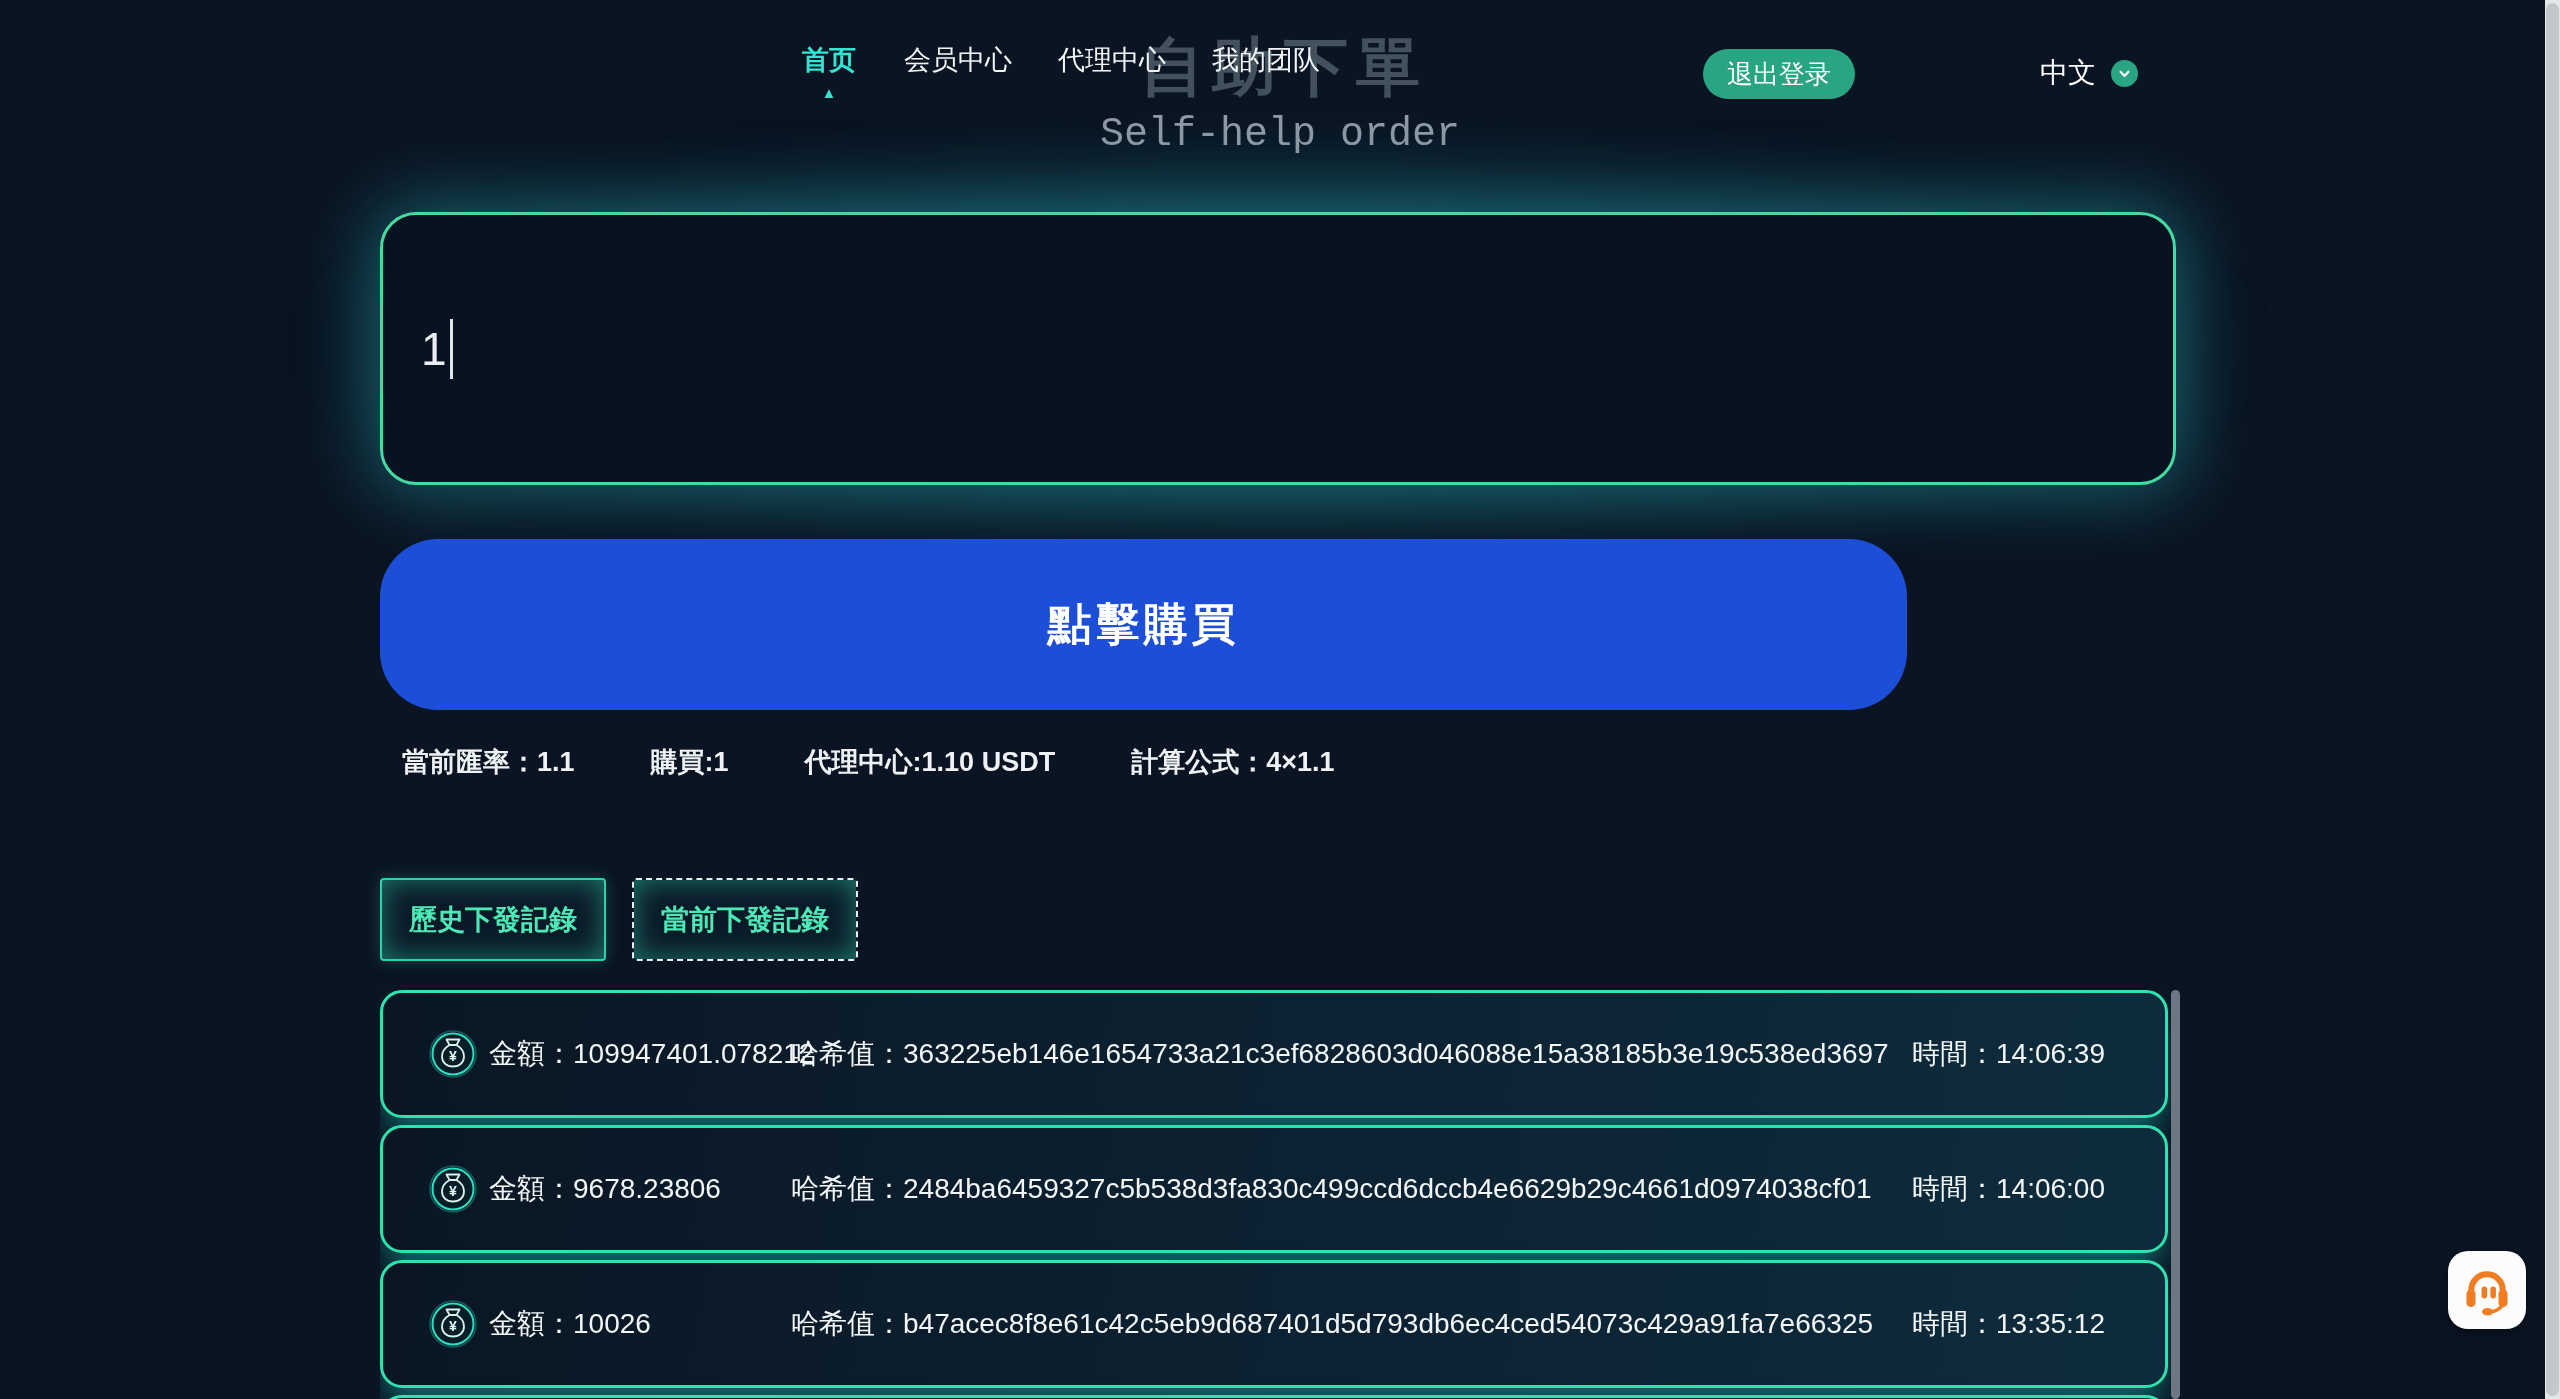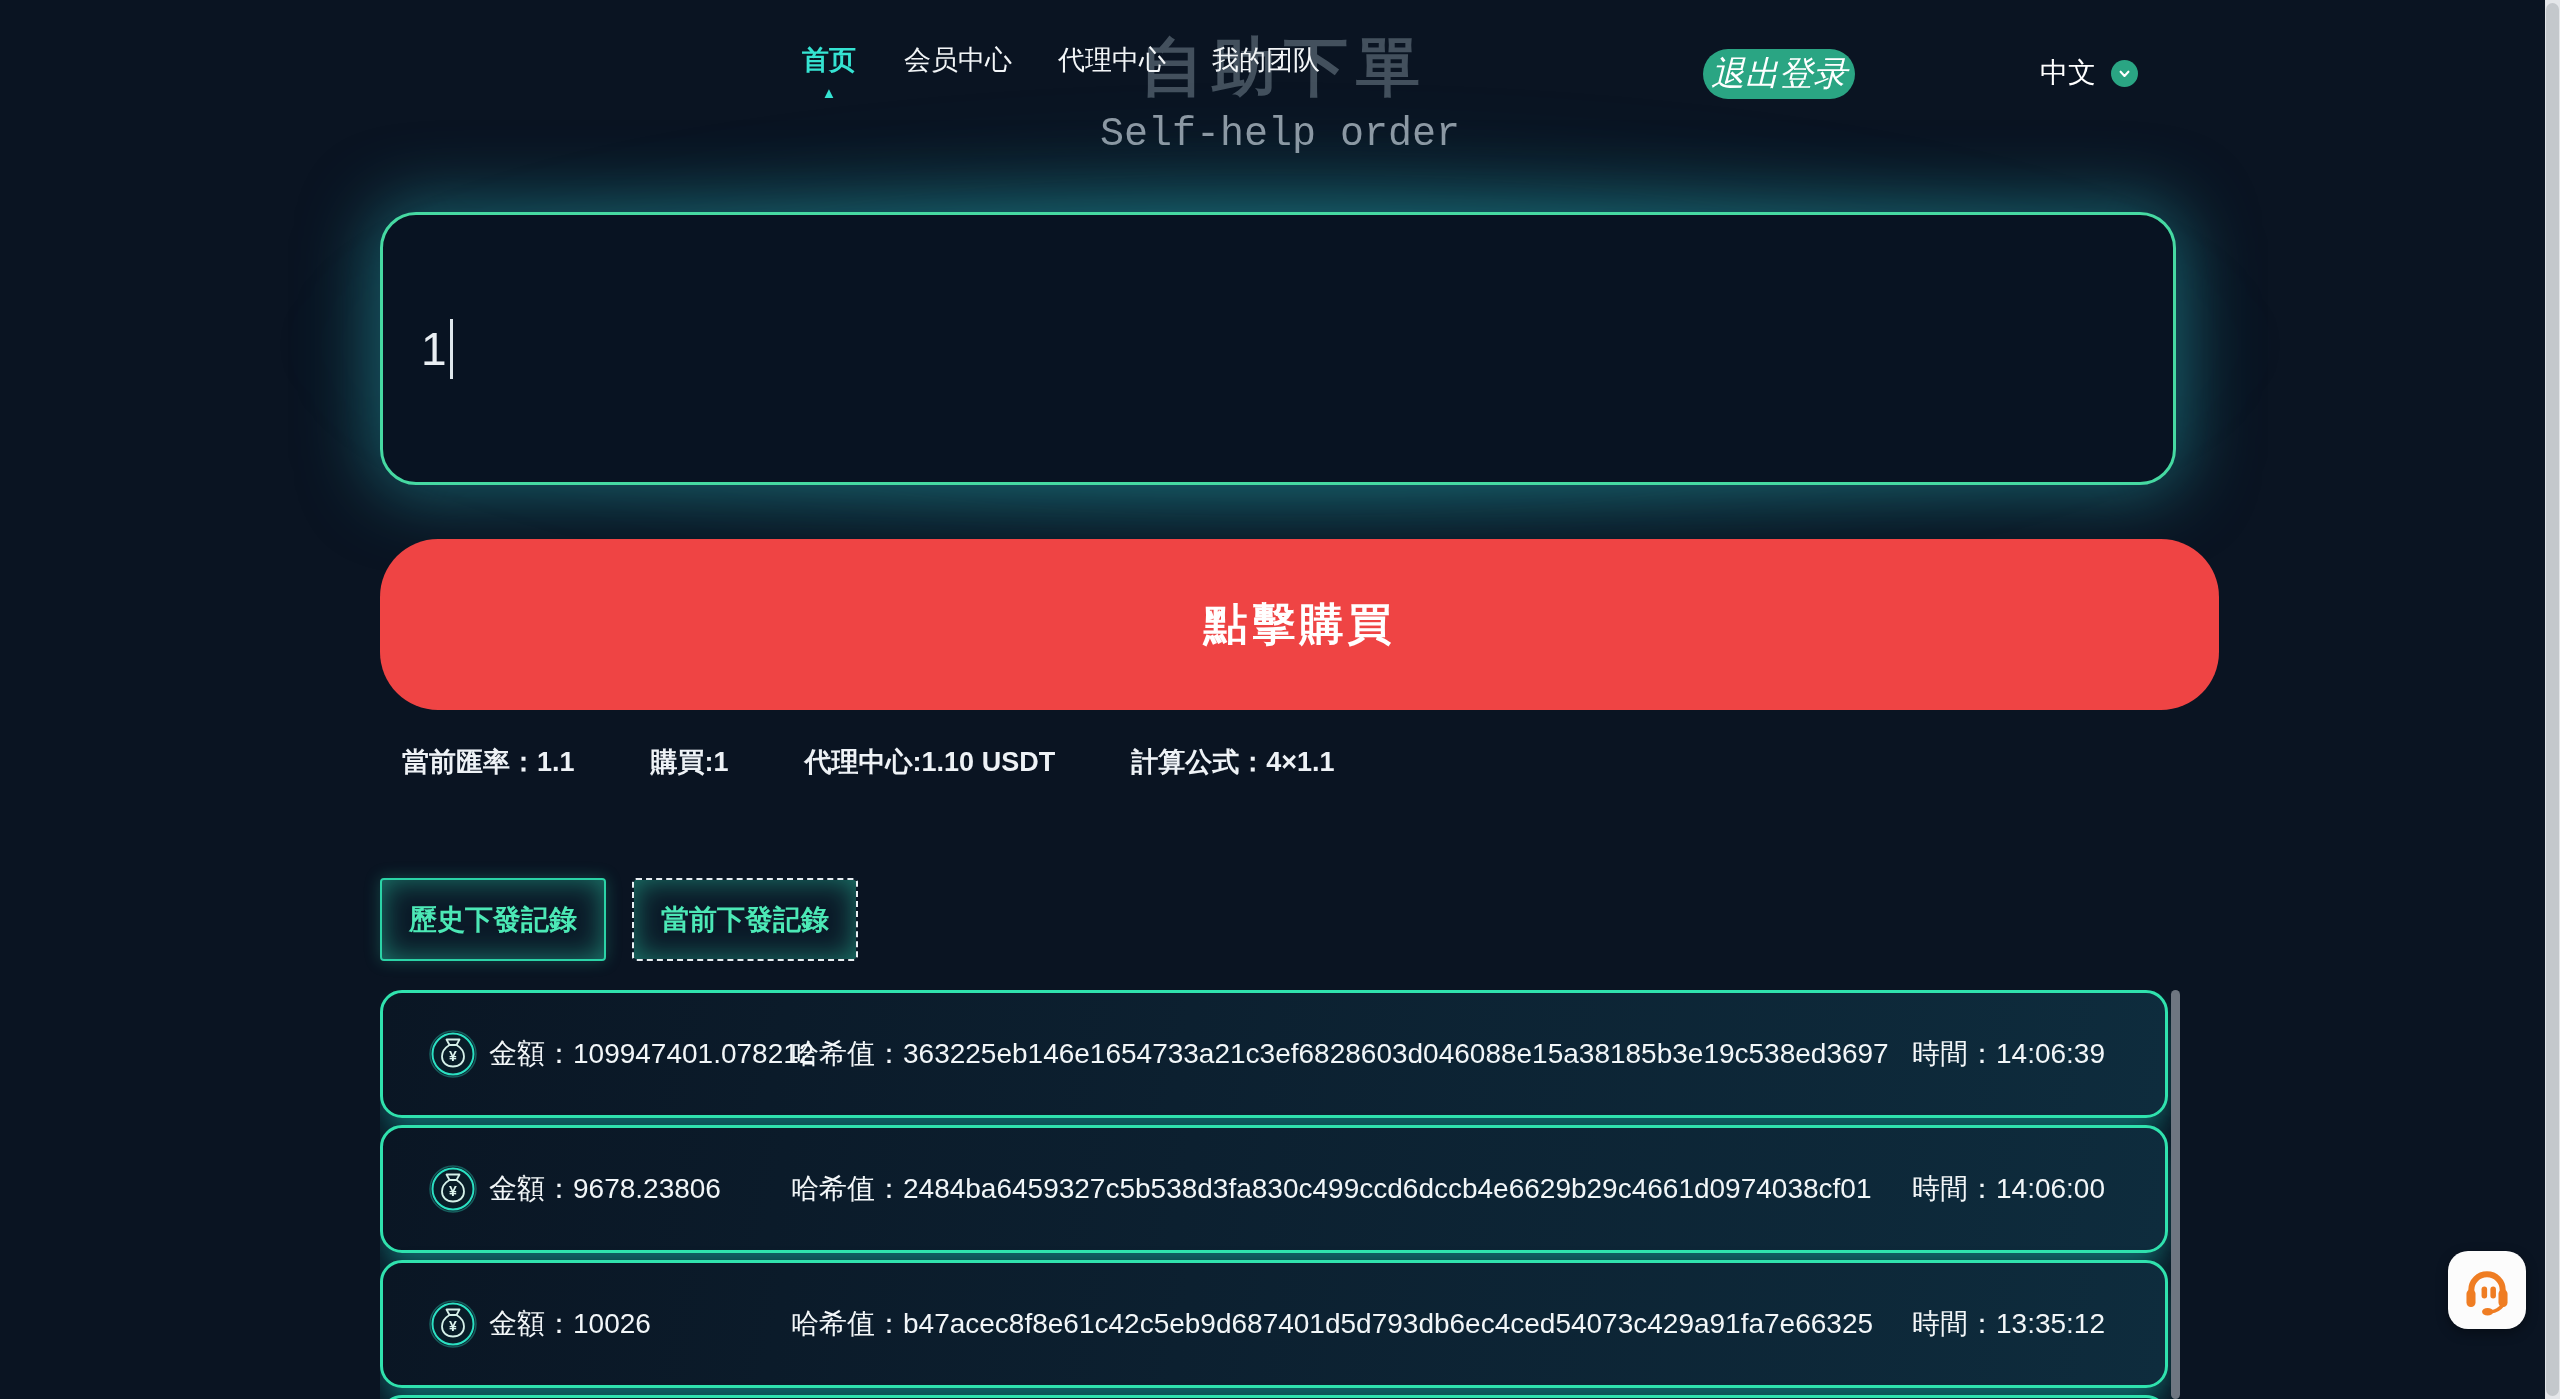--- a/index.html
+++ b/index.html
@@ -12,35 +12,35 @@
   
   .title-zh{position:absolute;top:24px;left:4px;width:100%;text-align:center;z-index:1;
         font-size:64px;font-weight:700;letter-spacing:8px;color:rgba(124,139,152,.5);}
   .title-en{position:absolute;top:112px;left:0;width:100%;text-align:center;
         font-size:40px;color:#8d99a4;font-family:Liberation Mono, monospace;}
   .nav-items{position:absolute;left:802px;top:42px;display:flex;z-index:4;}
   .nav-item{position:relative;font-size:27px;color:#f2f5f7;margin-right:46px;cursor:pointer;white-space:nowrap;}
   .nav-item.home{margin-right:48px;color:#35e3d2;font-weight:bold;}
   .nav-caret{position:absolute;left:50%;transform:translateX(-50%);top:42px;font-size:15px;color:#35e3d2;}
   .logout{position:absolute;left:1703px;top:49px;width:152px;height:50px;z-index:4;
-        border:none;border-radius:26px;background:#2aa583;color:#fff;font-size:34px;
-        font-family:inherit;cursor:pointer;font-style:italic;}
+        border:none;border-radius:26px;background:#2aa583;color:#fff;font-size:26px;
+        font-family:inherit;cursor:pointer;}
   .lang{position:absolute;left:2040px;top:54px;display:flex;align-items:center;gap:15px;z-index:4;
         color:#fff;font-size:28px;cursor:pointer;}
   .lang-circle{width:27px;height:27px;border-radius:50%;background:#2aa583;display:flex;
         align-items:center;justify-content:center;}
   
   .order-box{position:absolute;left:380px;top:212px;width:1796px;height:273px;box-sizing:border-box;
         background:#081322;border:3px solid #46d9a2;border-radius:36px;z-index:3;
         box-shadow:0 0 70px 8px rgba(40,170,178,.5);
         display:flex;align-items:center;padding-left:38px;cursor:text;}
   .input-value{color:#e9eef2;font-size:46px;}
   .caret{width:3px;height:60px;background:#dfe7ec;margin-left:3px;}
-  .buy-btn{position:absolute;left:380px;top:539px;width:1839px;height:171px;z-index:3;
-        background:#ef4444;border:none;border-radius:58px;color:#fff;font-size:44px;font-weight:700;
+  .buy-btn{position:absolute;left:380px;top:539px;width:1527px;height:171px;z-index:3;
+        background:#1d4ed8;border:none;border-radius:58px;color:#fff;font-size:44px;font-weight:700;
         letter-spacing:4px;font-family:inherit;cursor:pointer;}
   .info-row{position:absolute;left:382px;top:744px;display:flex;gap:76px;
         color:#eef2f6;font-size:27px;font-weight:600;white-space:nowrap;margin-left:20px;}
   
   .tabs{position:absolute;left:380px;top:878px;display:flex;gap:26px;}
   .tab{width:226px;height:83px;box-sizing:border-box;background:#0b1a28;color:#4ce9b6;
         font-size:28px;font-weight:700;font-family:inherit;border-radius:4px;cursor:pointer;
         box-shadow:inset 0 0 28px rgba(46,222,180,.5);}
   .tab.active{border:2px dashed #e8eef2;}
   .tab.plain{border:2px solid #2bd3a6;box-shadow:inset 0 0 28px rgba(46,222,180,.5),0 0 16px rgba(46,222,180,.25);}

